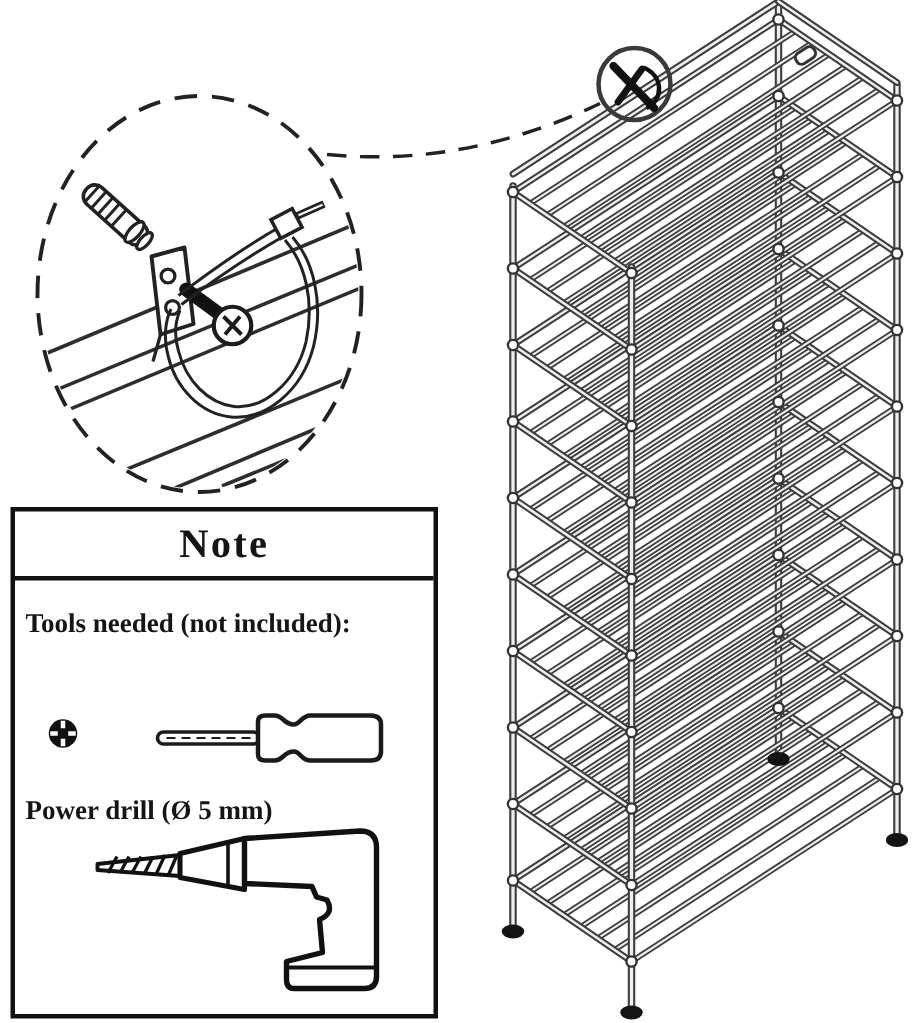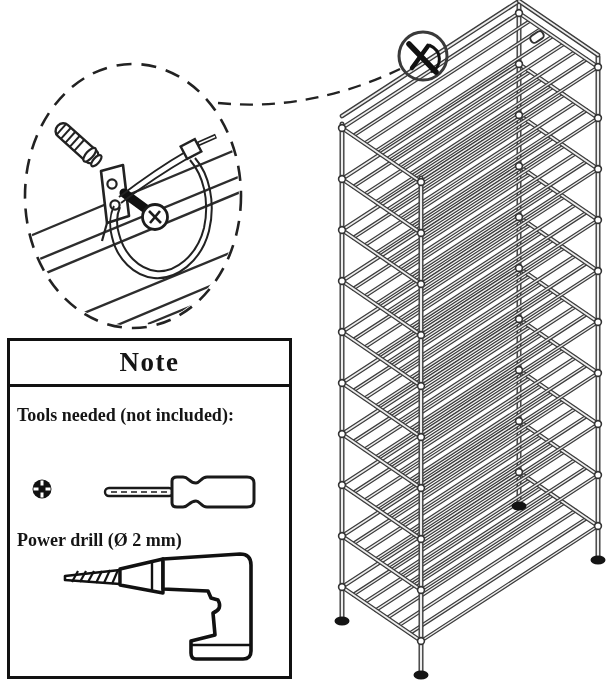--- a/index.html
+++ b/index.html
@@ -376,21 +376,21 @@
       </svg>
 
       <svg id="screwdriver-icon" class="tool-icon" width="165" height="46" viewBox="0 0 165 46">
         <rect x="8" y="19" width="68" height="8" rx="4" fill="#fff" stroke="#1a1a1a" stroke-width="2.4"></rect>
         <path d="M14,23 L70,23" stroke="#1a1a1a" stroke-width="1.4" stroke-dasharray="6 4"></path>
         <path d="M75,34 L75,12 Q75,8 80,8 L86,8 C92,8 92,14 99,14 C103,14 104,8 110,8
                  L150,8 Q157,8 157,14 L157,32 Q157,38 150,38 L110,38 C104,38 103,32 99,32
                  C92,32 92,38 86,38 L80,38 Q75,38 75,34 Z" fill="#fff" stroke="#1a1a1a" stroke-width="3" stroke-linejoin="round"></path>
       </svg>
 
-      <div class="note-text tool-label-2">Power drill (Ø 2 mm)</div>
+      <div class="note-text tool-label-2">Power drill (Ø 5 mm)</div>
 
       <svg id="drill-icon" class="tool-icon" width="205" height="132" viewBox="0 0 205 132">
         <path d="M11,27 L66,21 L66,35 L11,31 Z" fill="#fff" stroke="#111" stroke-width="2.6" stroke-linejoin="round"></path>
         <g stroke="#111" stroke-width="2.2">
           <line x1="18" y1="33" x2="24" y2="22"></line>
           <line x1="26" y1="33" x2="32" y2="22"></line>
           <line x1="34" y1="33" x2="40" y2="22"></line>
           <line x1="42" y1="34" x2="48" y2="22"></line>
           <line x1="50" y1="34" x2="56" y2="21"></line>
           <line x1="58" y1="35" x2="64" y2="21"></line>

